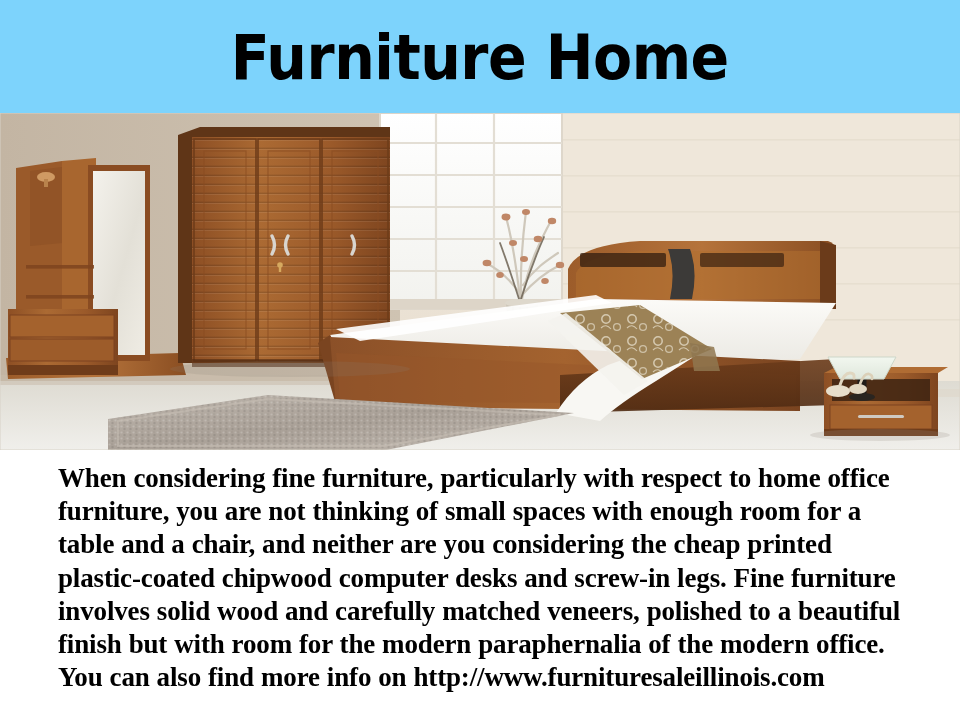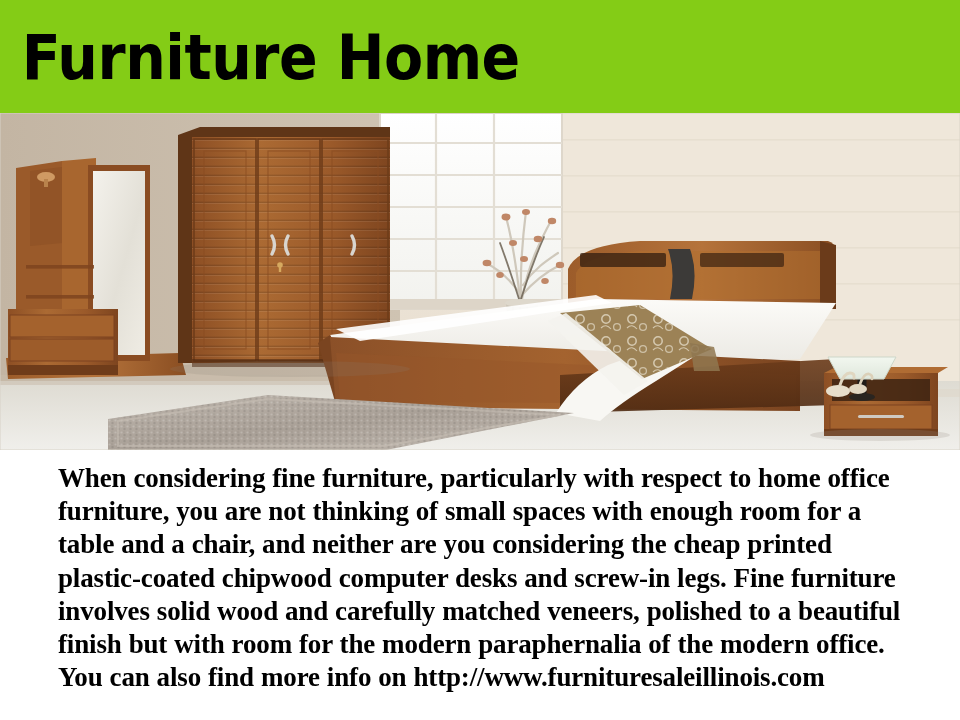--- a/index.html
+++ b/index.html
@@ -12,22 +12,22 @@
   .slide {
     position: relative;
     width: 960px; height: 720px;
     background: #ffffff;
   }
 
   
   .title-band {
     position: absolute;
     left: 0; top: 0; width: 960px; height: 113px;
-    background: #84cc16;
-    display: flex; align-items: center; justify-content: flex-start;
+    background: #7dd3fc;
+    display: flex; align-items: center; justify-content: center;
   }
   .title-text {
     font-family: "DejaVu Sans", sans-serif;
     font-weight: bold;
     font-size: 62px;
     line-height: 1;
     letter-spacing: -0.5px;
     color: #000000;
     transform: scaleX(0.92);
     white-space: nowrap;

